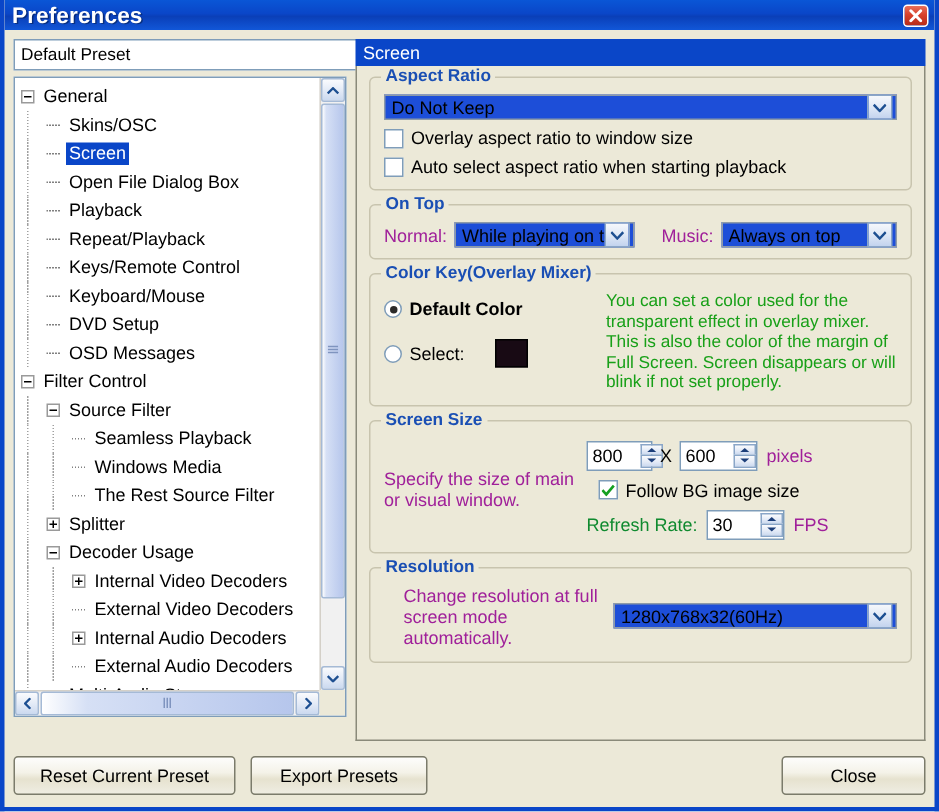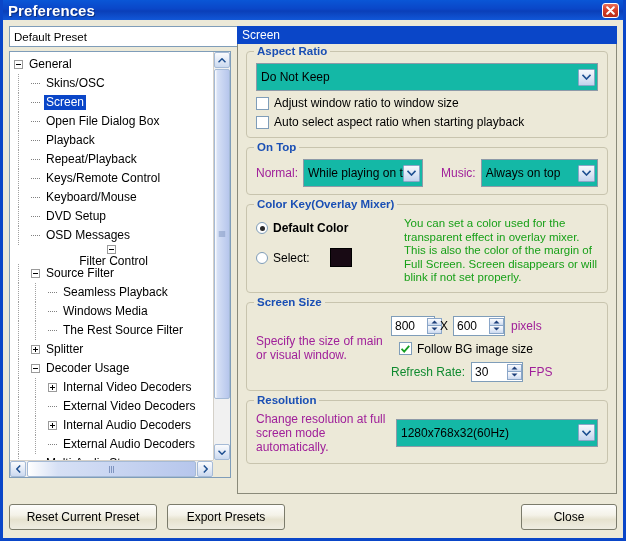--- a/index.html
+++ b/index.html
@@ -287,23 +287,23 @@
     left: 7px;
     background: #ece9d8;
     padding: 0 3px;
     color: #1a4fb4;
     font-weight: bold;
     font-size: 11.5px;
   }
 
   .wcombo {
     box-sizing: border-box;
-    height: 28px;
+    height: 17px;
     border: 1px solid #8d9aa8;
-    background: #14b8a6;
+    background: #1d4ed8;
     display: flex;
     align-items: center;
     cursor: pointer;
   }
   .wcombo .combo-text {
     padding-left: 4px;
     font-size: 12px;
     color: #000;
     flex: 1;
     white-space: nowrap;
@@ -507,21 +507,21 @@
             <div class="tnode" style="padding-left: 19px;">
               <span class="guide" style="left: 6px;"></span>
               <span class="dash"></span>
               <span class="tlabel">DVD Setup</span>
             </div>
             <div class="tnode" style="padding-left: 19px;">
               <span class="guide" style="left: 6px;"></span>
               <span class="dash"></span>
               <span class="tlabel">OSD Messages</span>
             </div>
-            <div class="tnode" style="padding-left: 2px; flex-direction: column;">
+            <div class="tnode" style="padding-left: 2px;">
               <span class="expander"></span>
               <span class="tlabel">Filter Control</span>
             </div>
             <div class="tnode" style="padding-left: 19px;">
               <span class="guide" style="left: 6px;"></span>
               <span class="expander"></span>
               <span class="tlabel">Source Filter</span>
             </div>
             <div class="tnode" style="padding-left: 36px;">
               <span class="guide" style="left: 6px;"></span>
@@ -635,21 +635,21 @@
           <div class="wcombo">
             <span class="combo-text">Do Not Keep</span>
             <span class="combo-arrow">
               <svg width="9" height="6" viewBox="0 0 9 6">
                   <path d="M0.5 0.8 L4.5 5 L8.5 0.8" fill="none" stroke="#1d4f91" stroke-width="1.6"></path>
                 </svg>
             </span>
           </div>
           <div class="cbrow">
             <span class="chk"></span>
-            <span class="cblabel">Adjust window ratio to window size</span>
+            <span class="cblabel">Overlay aspect ratio to window size</span>
           </div>
           <div class="cbrow">
             <span class="chk"></span>
             <span class="cblabel">Auto select aspect ratio when starting playback</span>
           </div>
         </div>
 
         <div class="group" style="padding:11px 9px 7px 9px;">
           <span class="gtitle">On Top</span>
           <div class="ontop-row">
@@ -761,21 +761,21 @@
                         </svg>
                       </div>
                   </div>
                 </div>
                 <span class="lbl-magenta" style="margin-left:6px;">FPS</span>
               </div>
             </div>
           </div>
         </div>
 
-        <div class="group" style="padding:11px 9px 9px 9px;margin-bottom:0;">
+        <div class="group" style="padding:11px 9px 9px 22px;margin-bottom:0;">
           <span class="gtitle">Resolution</span>
           <div style="display:flex;align-items:center;">
             <div class="lbl-magenta" style="width:140px;flex:none;line-height:14px;">Change resolution at full screen mode automatically.</div>
             <div class="wcombo" style="flex:1;">
               <span class="combo-text">1280x768x32(60Hz)</span>
               <span class="combo-arrow">
                 <svg width="9" height="6" viewBox="0 0 9 6">
                     <path d="M0.5 0.8 L4.5 5 L8.5 0.8" fill="none" stroke="#1d4f91" stroke-width="1.6"></path>
                   </svg>
               </span>

